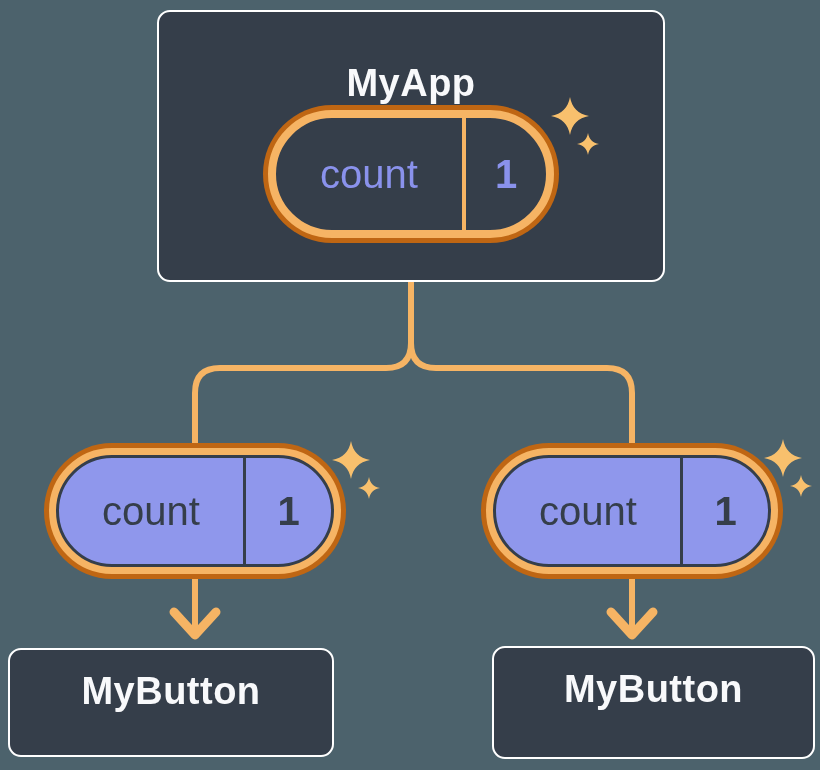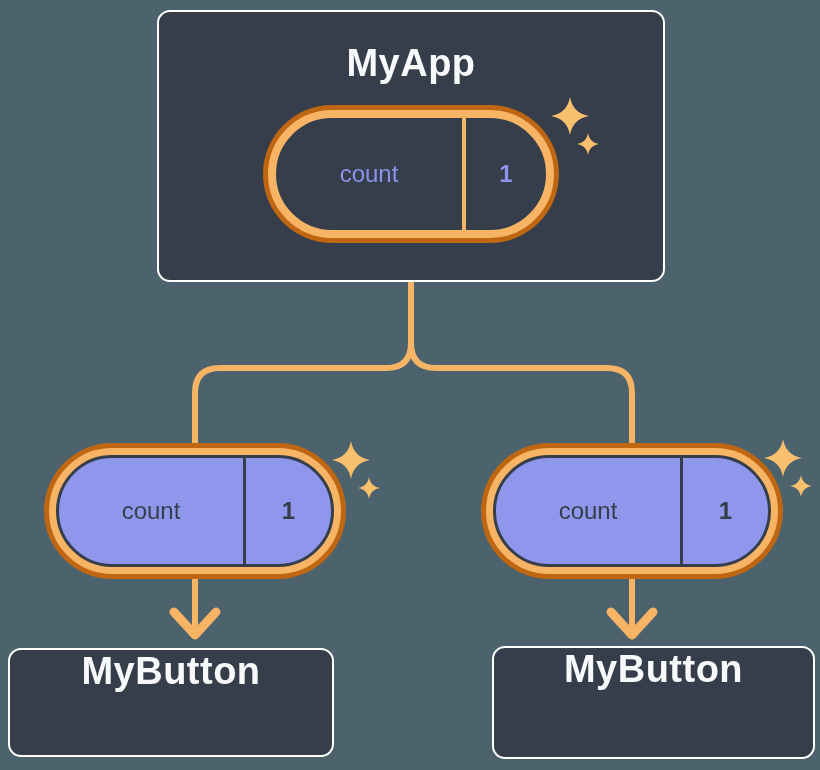--- a/index.html
+++ b/index.html
@@ -51,40 +51,41 @@
   }
   .card-leaf {
   }
   .card-leaf-left  { left: 8px;   top: 648px; width: 326px; height: 109px; }
   .card-leaf-right { left: 492px; top: 646px; width: 323px; height: 113px; }
   .card-title {
     color: var(--white-text);
     font-size: 38px;
     font-weight: 600;
     letter-spacing: 0.5px;
+    margin-top: 20px;
   }
   
   .pill {
     position: absolute;
     border-radius: 999px;
     box-shadow: 0 0 0 5px var(--ring-dark);
     z-index: 3;
   }
   .pill-inner {
     display: flex;
     align-items: stretch;
     width: 100%; height: 100%;
     border-radius: 999px;
     overflow: hidden;
   }
   .pill-label, .pill-value {
     display: flex;
     align-items: center;
     justify-content: center;
-    font-size: 24px;
+    font-size: 40px;
     text-align: center;
   }
   .pill-label { flex: 1; }
   
   .pill-dark {
     left: 50%; transform: translateX(-50%);
     top: 98px;
     width: 286px; height: 128px;
     border: 8px solid var(--line);
     background: var(--card-bg);

